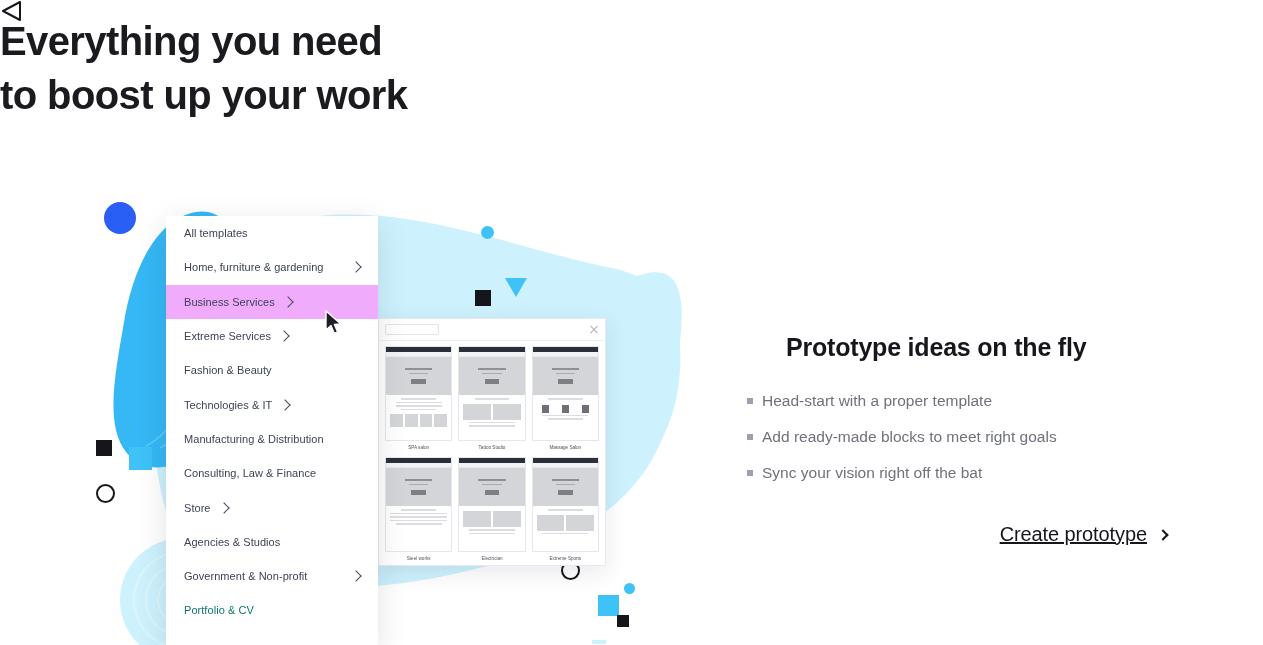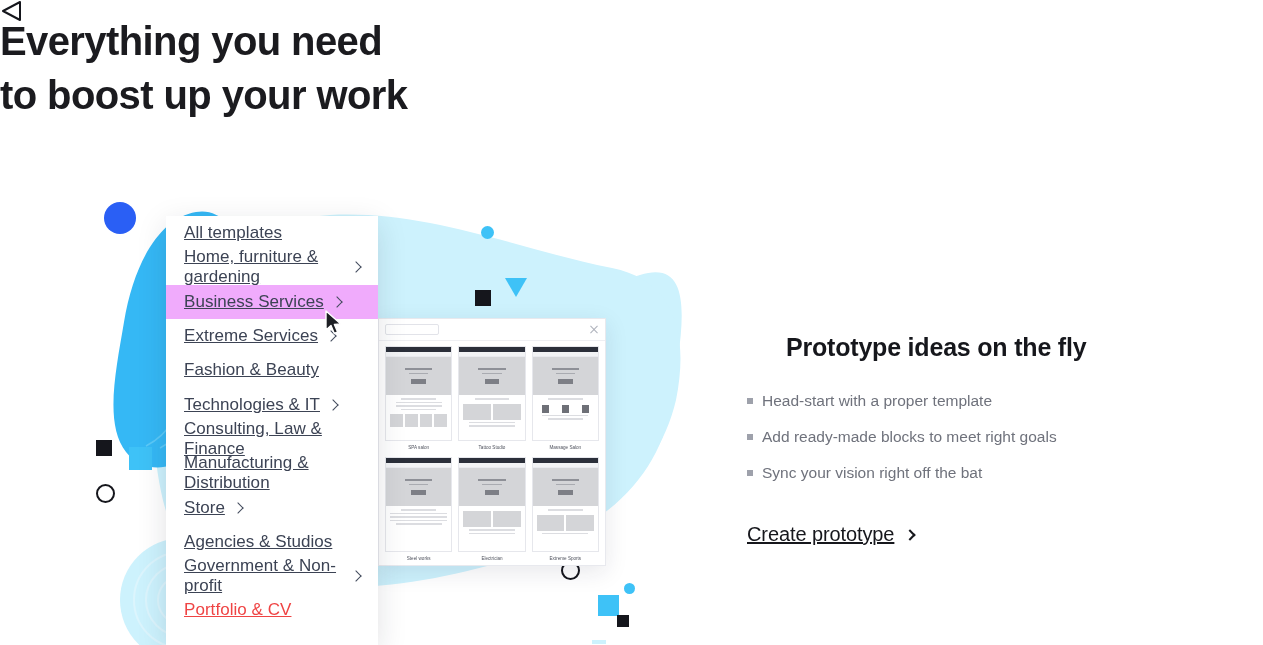--- a/index.html
+++ b/index.html
@@ -126,24 +126,24 @@
 
   
   .menu {
     position:absolute; left:166px; top:216px; width:212px; height:429px;
     background:#ffffff;
     box-shadow: 0 8px 28px rgba(22,28,45,.13);
     overflow:hidden;
   }
   .menu-item {
     height:34.3px; display:flex; align-items:center; padding:0 18px;
-    font-size:17px; color:#3c4354; letter-spacing:.05px;text-decoration:underline;
+    font-size:11px; color:#3c4354; letter-spacing:.05px;
   }
   .menu-item.active { background:#f0abfc; }
-  .menu-item.muted { color:#ef4444;align-items:center; }
+  .menu-item.muted { color:#0f766e;align-items:center; }
   .menu-chev {
     margin-left:9px; display:inline-block; width:8px; height:8px;
     border-right:1.6px solid #424a5c; border-top:1.6px solid #424a5c;
     transform:rotate(45deg); flex:none;
   }
   .menu-item.far .menu-chev { margin-left:auto; }
 
   
   .cursor { position:absolute; left:325px; top:310px; width:18px; height:26px; }
 
@@ -154,21 +154,21 @@
     line-height:34px; margin-bottom:26px;margin-left:39px;
   }
   .bullets { list-style:none; }
   .bullets li {
     font-size:15.5px; color:#6f727c; line-height:21px; margin-bottom:15px;
     display:flex; align-items:flex-start; gap:9px;
   }
   .bmark { width:6px; height:6px; background:#9ea1ab; margin-top:8px; flex:none; }
   .cta {
     margin-top:40px; display:flex; align-items:center; gap:12px;
-    font-size:20px; color:#16171c; letter-spacing:-.1px;
+    font-size:20px; color:#16171c; letter-spacing:-.1px;justify-content:flex-end;
   }
   .cta-chev {
     display:inline-block; width:8px; height:8px;
     border-right:2.2px solid #16171c; border-top:2.2px solid #16171c;
     transform:rotate(45deg);
   }
 </style>
 </head>
 <body>
 
@@ -390,25 +390,25 @@
     <div class="menu-item">
       <span>Fashion &amp; Beauty</span>
     </div>
 
     <div class="menu-item">
       <span>Technologies &amp; IT</span>
       <i class="menu-chev"></i>
     </div>
 
     <div class="menu-item">
+      <span>Manufacturing &amp; Distribution</span>
+    </div>
+
+    <div class="menu-item">
       <span>Consulting, Law &amp; Finance</span>
-    </div>
-
-    <div class="menu-item">
-      <span>Manufacturing &amp; Distribution</span>
     </div>
 
     <div class="menu-item">
       <span>Store</span>
       <i class="menu-chev"></i>
     </div>
 
     <div class="menu-item">
       <span>Agencies &amp; Studios</span>
     </div>

